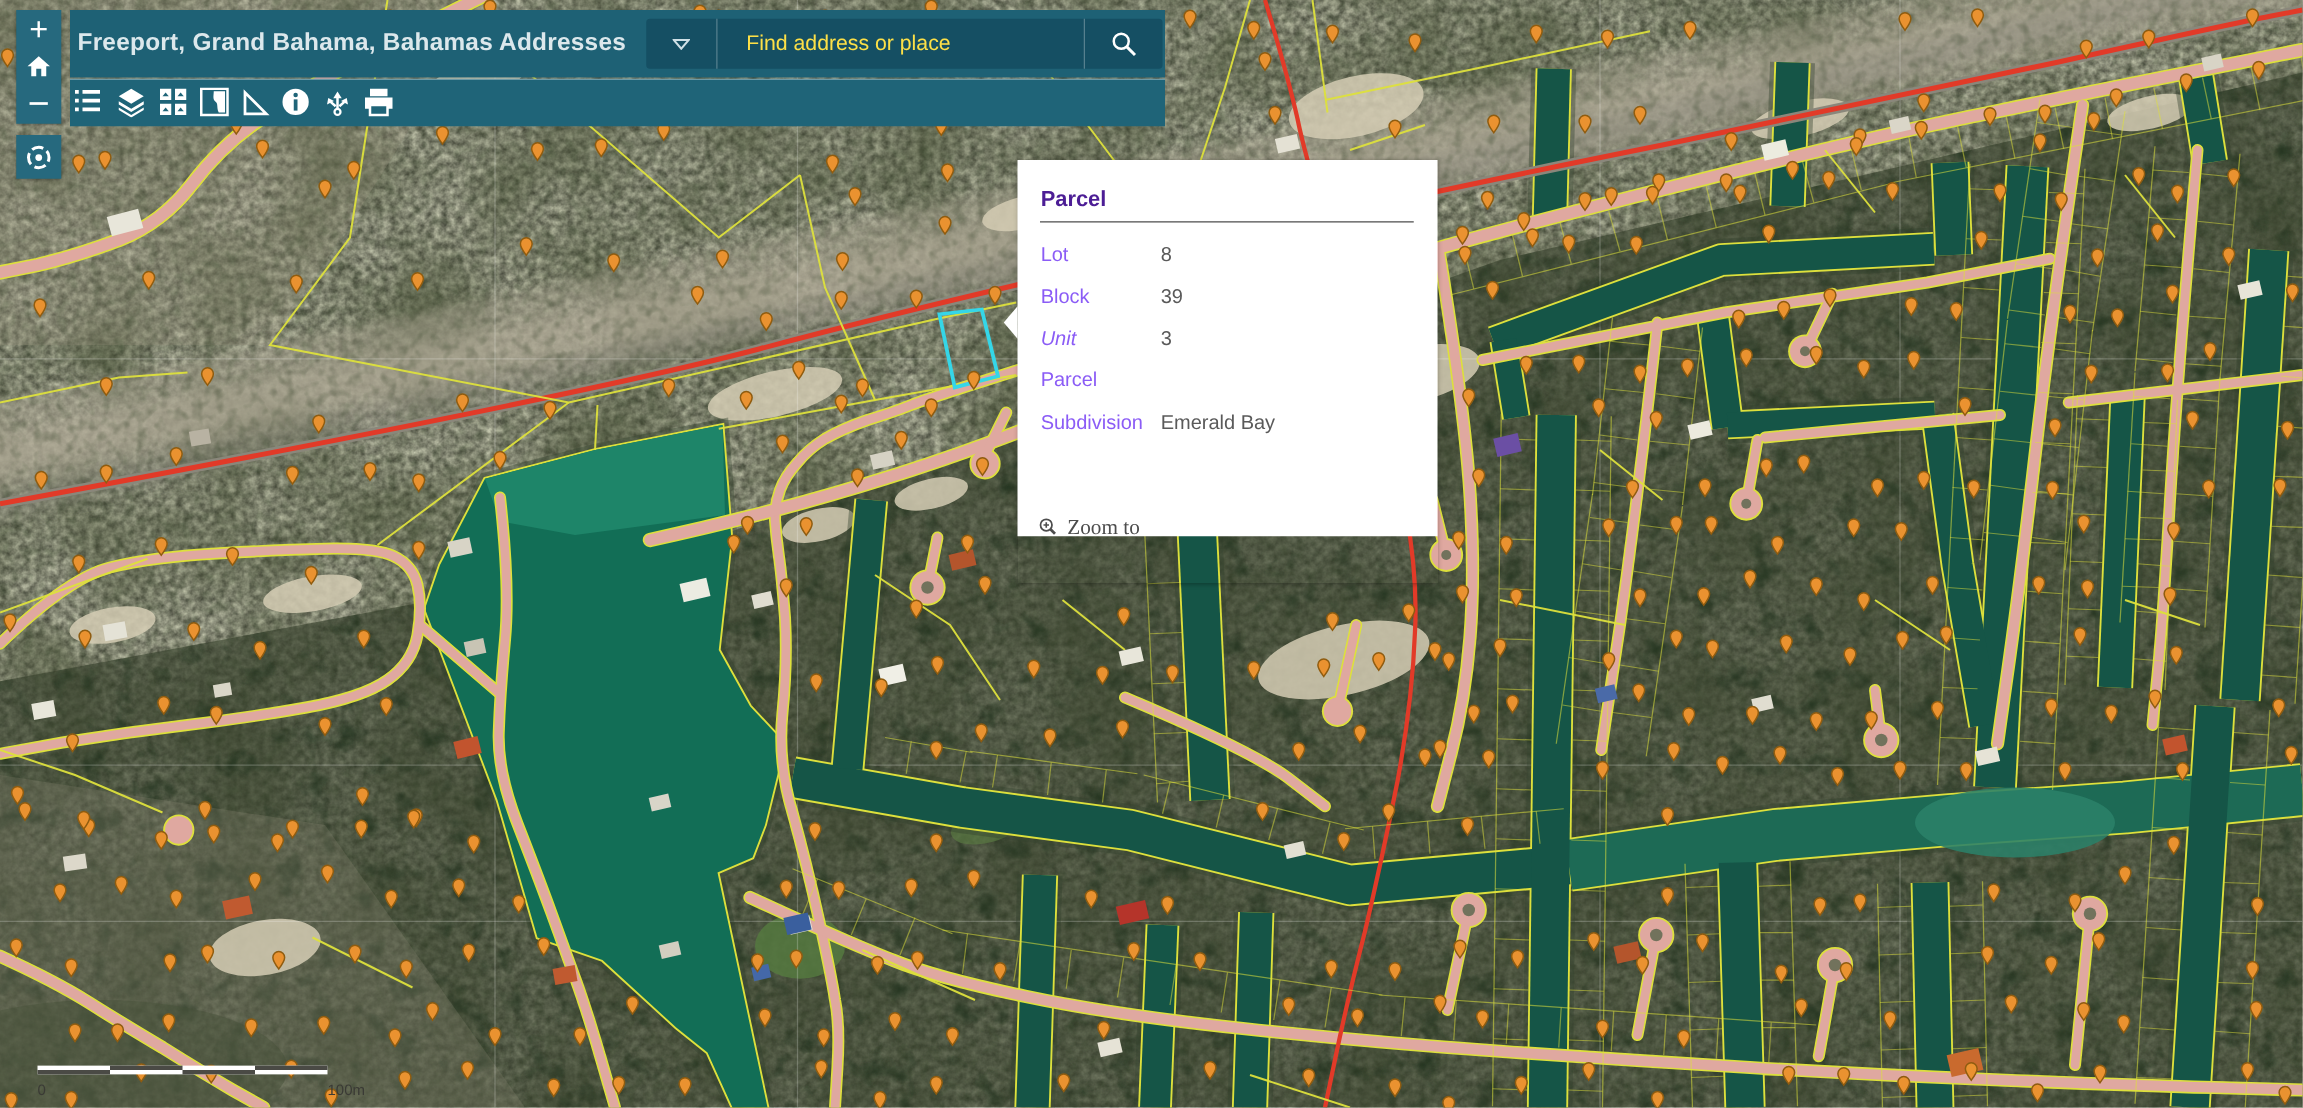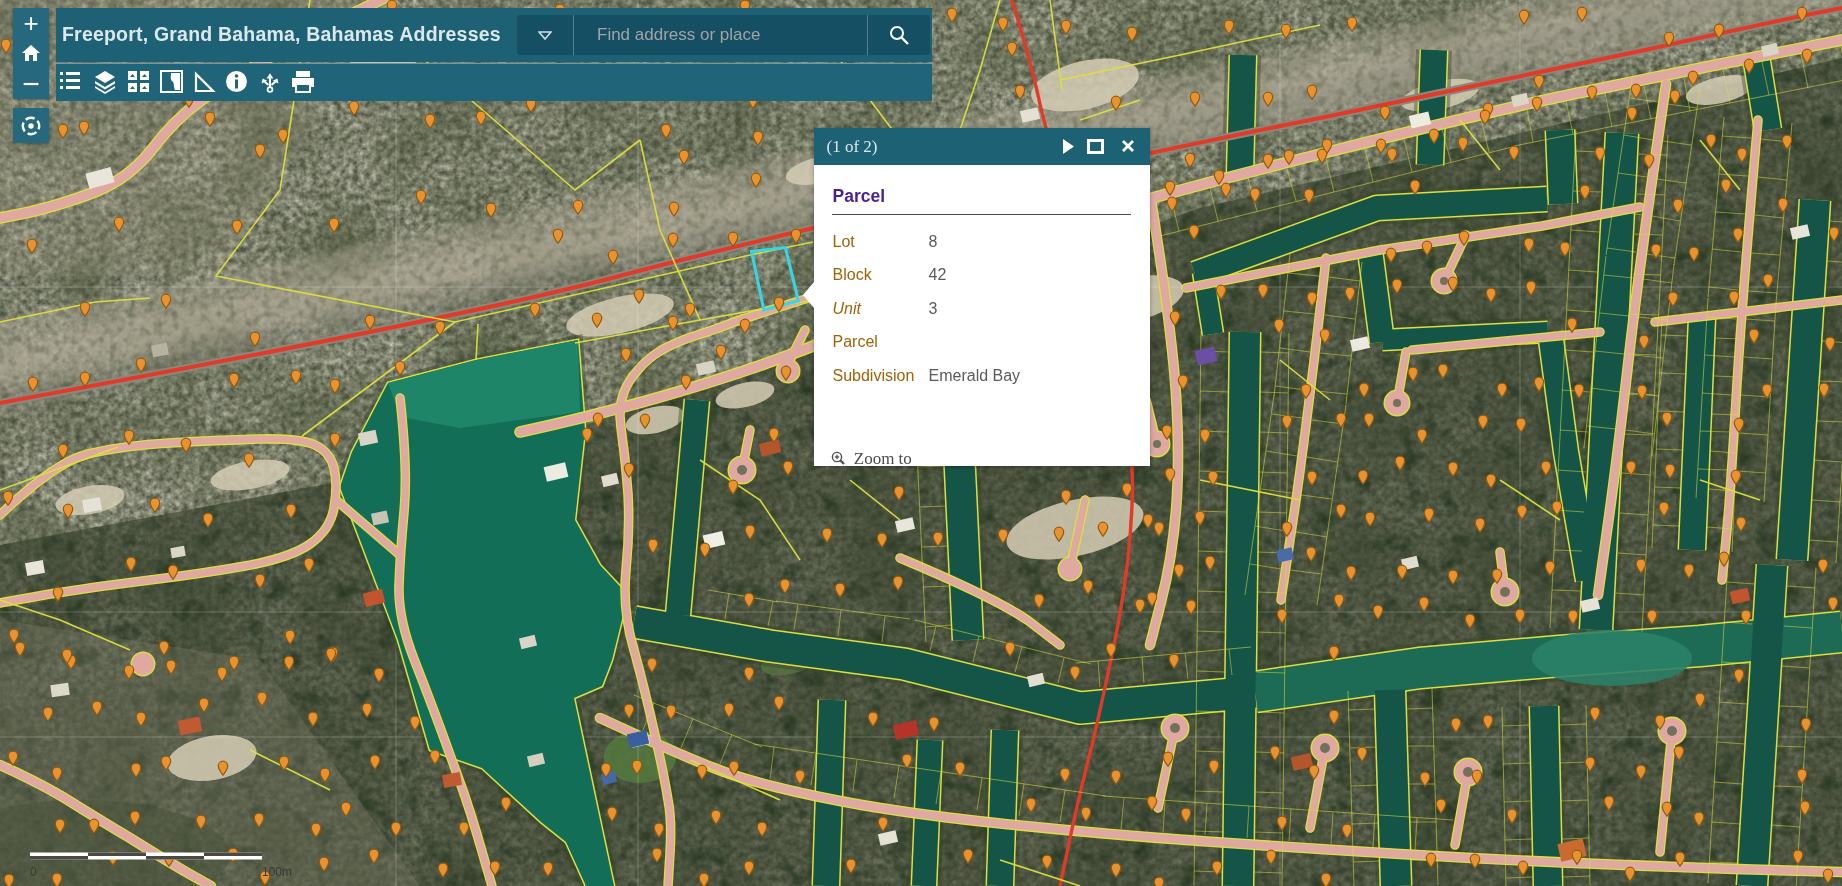--- a/index.html
+++ b/index.html
@@ -6,27 +6,27 @@
 .ui{position:absolute;}
 #zoomstack{left:13px;top:8px;width:36px;height:91px;background:#26697e;color:#fff;box-shadow:0 1px 2px rgba(0,0,0,.3);}
 #zoomstack .zb{height:30.3px;display:flex;align-items:center;justify-content:center;font-size:26px;font-weight:400;}
 #locbtn{left:13px;top:108px;width:36px;height:35px;background:#26697e;display:flex;align-items:center;justify-content:center;box-shadow:0 1px 2px rgba(0,0,0,.3);}
 #hdr{left:56px;top:8px;width:876px;height:92px;}
 #row1{position:absolute;left:0;top:0;width:876px;height:53.5px;background:#1e6175;}
 #row2{position:absolute;left:0;top:54.5px;width:876px;height:37.5px;background:#1f6478;border-top:1px solid rgba(255,255,255,.35);display:flex;align-items:center;}
 #title{position:absolute;left:6px;top:0;height:53.5px;display:flex;align-items:center;color:#dce8ec;font-size:19.5px;font-weight:bold;letter-spacing:0.2px;}
 #searchbox{position:absolute;left:461px;top:7px;width:413px;height:40px;background:#154f63;border-radius:3px;display:flex;}
 #drop{width:56px;height:40px;display:flex;align-items:center;justify-content:center;border-right:1px solid rgba(255,255,255,.28);}
-#sinput{flex:1;display:flex;align-items:center;padding-left:23px;color:#a3a3a3;font-size:17px;border-right:1px solid rgba(255,255,255,.28);}
+#sinput{flex:1;display:flex;align-items:center;padding-left:23px;color:#fde047;font-size:17px;border-right:1px solid rgba(255,255,255,.28);}
 #sbtn{width:62px;display:flex;align-items:center;justify-content:center;}
 #popup{left:813.5px;top:128px;width:336px;height:338px;box-shadow:0 1px 4px rgba(0,0,0,.35);}
 #phead{height:37px;background:#1d6174;color:#dbe6ea;display:flex;align-items:center;font-family:"Liberation Serif",serif;font-size:17px;}
 #pbody{height:301px;background:#fff;position:relative;}
 #beak{position:absolute;left:-11px;top:117px;width:0;height:0;border-top:13px solid transparent;border-bottom:13px solid transparent;border-right:11px solid #ffffff;}
-.prow{position:absolute;left:19px;color:#a16207;font-size:16px;}
+.prow{position:absolute;left:19px;color:#8b5cf6;font-size:16px;}
 .pval{position:absolute;left:115px;color:#5a5a5a;font-size:16px;}
 </style></head>
 <body>
 <div id="map"><svg width="1842" height="886" viewBox="0 0 1842 886">
 <defs>
 <filter id="fine" x="0%" y="0%" width="100%" height="100%" color-interpolation-filters="sRGB">
 <feTurbulence type="fractalNoise" baseFrequency="0.17" numOctaves="3" seed="11" result="n"></feTurbulence>
 <feColorMatrix in="n" type="matrix" values="0.62 0 0 0 0.22  0.62 0 0 0 0.23  0.56 0 0 0 0.185  0 0 0 0 1"></feColorMatrix>
 </filter>
 <filter id="blotch" x="0%" y="0%" width="100%" height="100%" color-interpolation-filters="sRGB">
@@ -1074,40 +1074,28 @@
             <rect x="4" y="0" width="14" height="6"></rect>
             <rect x="0" y="7" width="22" height="9"></rect>
             <rect x="4" y="13" width="14" height="8" fill="#1f6478" stroke="#fff" stroke-width="2"></rect>
           </g>
     </g>
    </svg>
  </div>
 </div>
 
 <div class="ui" id="popup">
- <div id="phead">
-   <span style="margin-left:13px;">(1 of 2)</span>
-   <span style="position:absolute;right:76px;top:11px;"><svg width="12" height="15" viewBox="0 0 12 15">
-          <path d="M1 0 L12 7.5 L1 15 Z" fill="#fff"></path>
-        </svg></span>
-   <span style="position:absolute;right:46px;top:11px;"><svg width="17" height="15" viewBox="0 0 17 15">
-          <rect x="1.5" y="1.5" width="14" height="12" fill="none" stroke="#fff" stroke-width="3"></rect>
-        </svg></span>
-   <span style="position:absolute;right:15px;top:10px;"><svg width="14" height="14" viewBox="0 0 14 14">
-          <path d="M2 2 L12 12 M12 2 L2 12" stroke="#fff" stroke-width="2.8"></path>
-        </svg></span>
- </div>
  <div id="pbody">
    <div id="beak"></div>
    <div style="position:absolute;left:19px;top:21px;color:#4c1d95;font-size:17.5px;font-weight:bold;">Parcel</div>
    <div style="position:absolute;left:18px;top:49px;width:299px;border-top:1.6px solid #4d4d4d;"></div>
    <div class="prow" style="top:68px;">Lot</div>
       <div class="pval" style="top:68px;">8</div>
    <div class="prow" style="top:101px;">Block</div>
-      <div class="pval" style="top:101px;">42</div>
+      <div class="pval" style="top:101px;">39</div>
    <div class="prow" style="top:135px;font-style:italic;">Unit</div>
       <div class="pval" style="top:135px;">3</div>
    <div class="prow" style="top:168px;">Parcel</div>
    <div class="prow" style="top:202px;">Subdivision</div>
       <div class="pval" style="top:202px;">Emerald Bay</div>
    <div style="position:absolute;left:17px;top:268px;font-family:'Liberation Serif',serif;font-size:17px;color:#4d4d4d;margin-top:16px;">
      <svg width="15" height="15" viewBox="0 0 15 15" style="vertical-align:-2px;">
           <circle cx="6" cy="6" r="4.6" fill="none" stroke="#4d4d4d" stroke-width="1.4"></circle>
           <line x1="3.8" y1="6" x2="8.2" y2="6" stroke="#4d4d4d" stroke-width="1.3"></line>
           <line x1="6" y1="3.8" x2="6" y2="8.2" stroke="#4d4d4d" stroke-width="1.3"></line>

